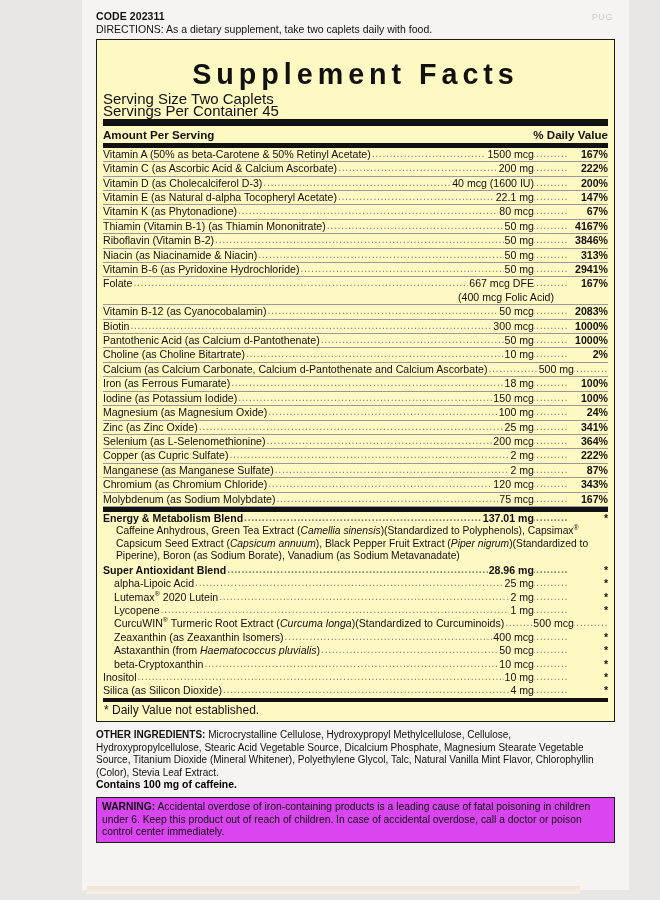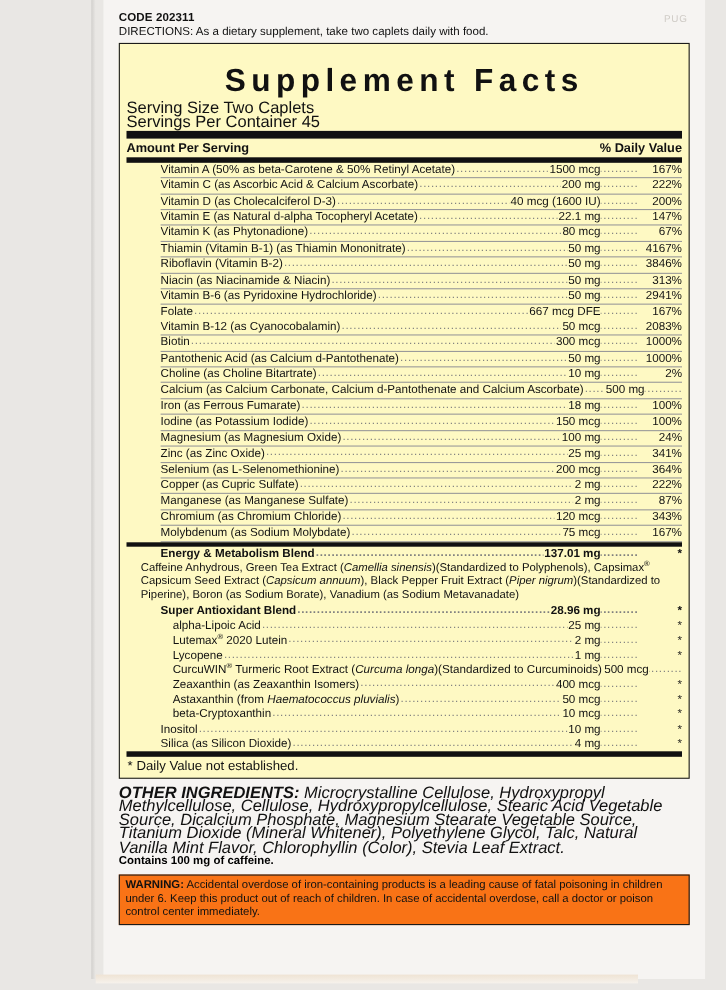--- a/index.html
+++ b/index.html
@@ -12,21 +12,21 @@
     width: 660px;
     height: 900px;
     overflow: hidden;
     font-family: "Liberation Sans", sans-serif;
     -webkit-font-smoothing: antialiased;
   }
 
   
   .page {
     position: absolute;
-    left: 94px;
+    left: 82px;
     top: 0;
     width: 547px;
     height: 890px;
     background: #f6f4f2;
     box-sizing: border-box;
     padding: 10px 14px 0 14px;
   }
   .page-shadow-l {
     position: absolute; left: 83px; top: 0; width: 4px; height: 890px;
     background: linear-gradient(to right, rgba(0,0,0,0.10), rgba(0,0,0,0.0));
@@ -104,39 +104,39 @@
   .rows { }
   .row {
     display: flex;
     align-items: baseline;
     font-size: 10.6px;
     line-height: 13.4px;
     color: #111;
     border-bottom: 0.8px solid #9a9a9a;
     white-space: nowrap;
     overflow: hidden;
-    margin-left: 31px;
   }
   .row.no-rule { border-bottom: none; }
   .row .nm { flex: 0 0 auto; }
   .row .dots {
     flex: 1 1 auto;
     overflow: hidden;
     margin: 0 1px;
     font-size: 10.6px;
     color: #7e7e7e;
     letter-spacing: 0.6px;
     position: relative;
     top: -1px;
   }
   .row .amt { flex: 0 0 auto; text-align: right; }
   .row .dv {
     flex: 0 0 auto;
     text-align: right;
     min-width: 40px;
+    font-weight: bold;
   }
   .row .dots2 {
     flex: 0 0 auto;
     width: 34px;
     overflow: hidden;
     color: #7e7e7e;
     letter-spacing: 0.6px;
     position: relative;
     top: -1px;
     text-align: right;
@@ -165,38 +165,37 @@
 
   .dv-note {
     font-size: 12px;
     line-height: 12px;
     color: #111;
     padding: 2px 0 0 1px;
   }
 
   
   .other {
-    font-size: 15px;
+    font-size: 10px;
     line-height: 12.4px;
     color: #111;
     margin-top: 7px;
-    font-style: italic;
   }
   .other b { font-weight: bold; }
   .contains { font-weight: bold; font-size: 10.4px; line-height: 12.4px; }
   .caffeine { font-weight: bold; font-size: 10.4px; line-height: 12.4px; }
 
   .warning-box {
     border: 1.4px solid #1b1b1b;
     padding: 3px 5px 4px 5px;
     margin-top: 6px;
     font-size: 10.3px;
     line-height: 12.3px;
     color: #111;
-    background: #f97316;
+    background: #d946ef;
   }
   .warning-box b { font-weight: bold; }
   sup { font-size: 7px; vertical-align: super; line-height: 0; }
 </style>
 </head>
 <body>
 
 <div class="page-shadow-l"></div>
 <div class="page-shadow-r"></div>
 
@@ -288,20 +287,21 @@
           <span class="dots2">................................</span>
           <span class="dv">2941%</span>
         </div>
         <div class="row no-rule">
           <span class="nm">Folate</span>
           <span class="dots">........................................................................................................................................</span>
           <span class="amt">667 mcg DFE</span>
           <span class="dots2">................................</span>
           <span class="dv">167%</span>
         </div>
+        <div class="sub-note">(400 mcg Folic Acid)</div>
         <div class="row">
           <span class="nm">Vitamin B-12 (as Cyanocobalamin)</span>
           <span class="dots">........................................................................................................................................</span>
           <span class="amt">50 mcg</span>
           <span class="dots2">................................</span>
           <span class="dv">2083%</span>
         </div>
         <div class="row">
           <span class="nm">Biotin</span>
           <span class="dots">........................................................................................................................................</span>

